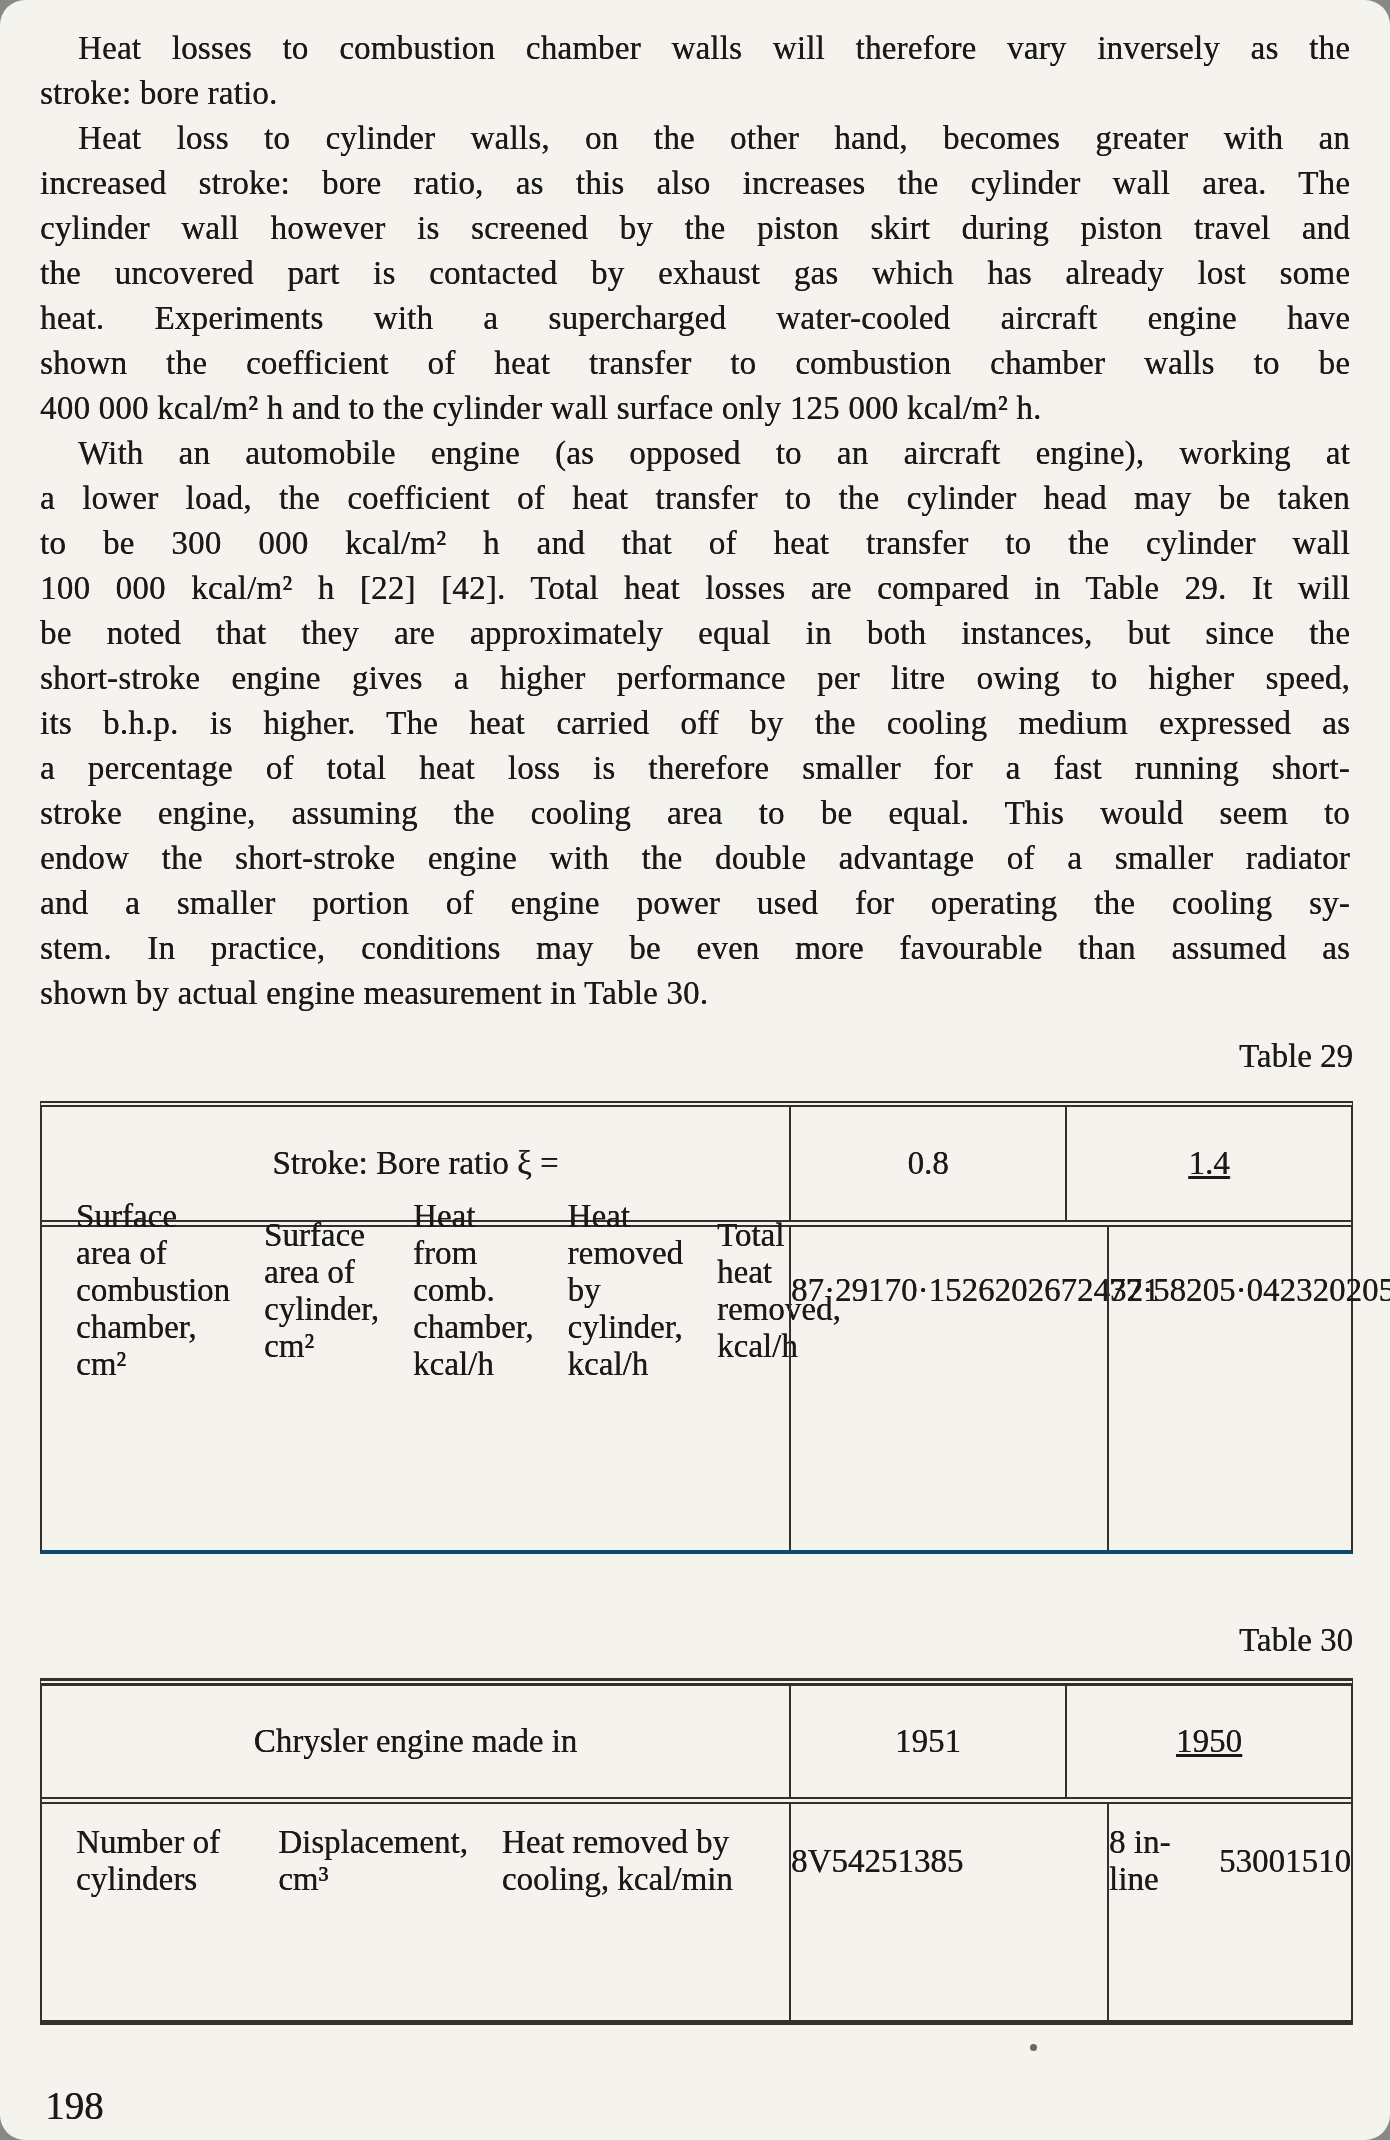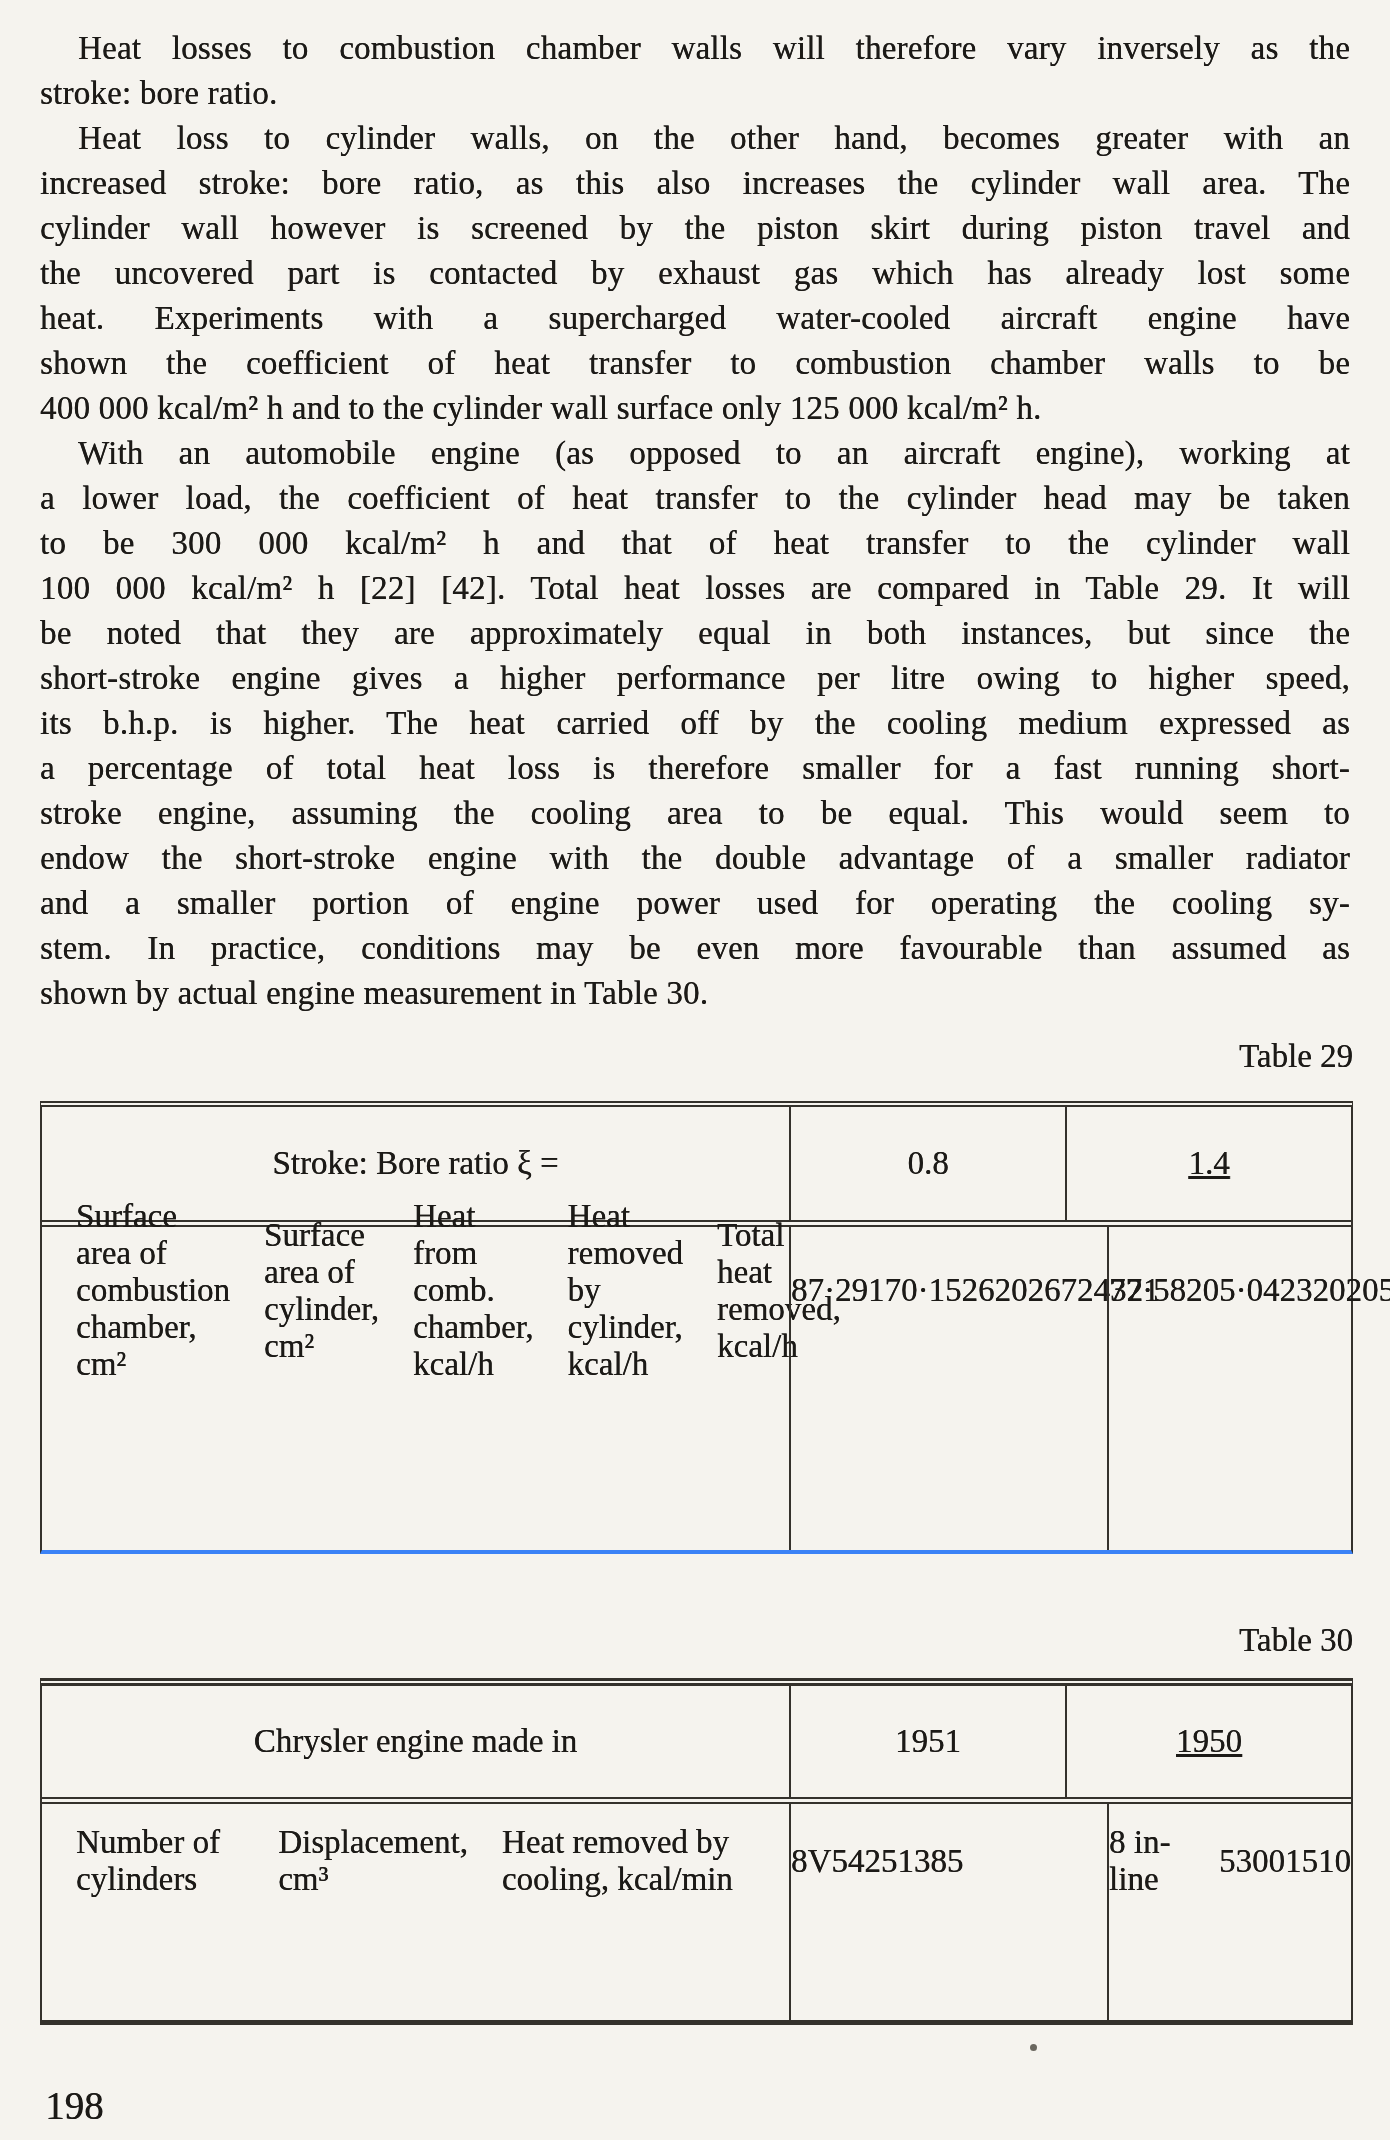--- a/index.html
+++ b/index.html
@@ -1,20 +1,21 @@
 <!DOCTYPE html>
 <html><head>
 <meta charset="utf-8">
 <style>
   html,body { margin:0; padding:0; background:#888; }
   #page {
     position:relative; width:1390px; height:2140px;
     background:#f5f3ee; overflow:hidden;
     font-family:"Liberation Serif", serif;
     color:#1c1a17;
+    border-radius:25px;
   }
   
   .bodytext { position:absolute; left:40px; top:26px; width:1310px; }
   .bline {
     height:45px; line-height:45px; font-size:33px;
     letter-spacing:0.2px;
     text-align:justify; text-align-last:justify;
     text-shadow:0.3px 0 0 currentColor;
   }
   .bline.ind  { text-indent:38px; }
@@ -26,21 +27,21 @@
   }
   #cap29 { top:1038px;text-align:right; }
   #cap30 { top:1622px; }
   
   .tbl {
     position:absolute; left:40px; width:1313px; box-sizing:border-box;
     border-left:2px solid #34312c; border-right:2px solid #34312c;
     display:flex; flex-direction:column;
     font-size:33px; text-shadow:0.3px 0 0 currentColor;
   }
-  #t29 { top:1101px; height:453px; border-top:6px double #34312c; border-bottom:4px solid #3b82f6; }
+  #t29 { top:1101px; height:453px; border-top:6px double #34312c; border-bottom:4px solid #0c4a6e; }
   #t30 { top:1678px; height:347px; border-top:8px double #34312c; border-bottom:5px solid #34312c; }
   .thead { display:flex; border-bottom:7px double #34312c; flex:0 0 auto; }
   #t29 .thead { height:113px; }
   #t30 .thead { height:111px; }
   .hlbl { width:747px; display:flex; align-items:center; justify-content:center; }
   .hval { width:274px; border-left:2px solid #34312c; display:flex; align-items:center; justify-content:center; }
   .hval.last { flex:1;text-decoration:underline; }
   .tbody { flex:1; display:flex; min-height:0; }
   .tcol  { display:flex; flex-direction:row; box-sizing:border-box; }
   .tcol.lblcol { width:747px; }

